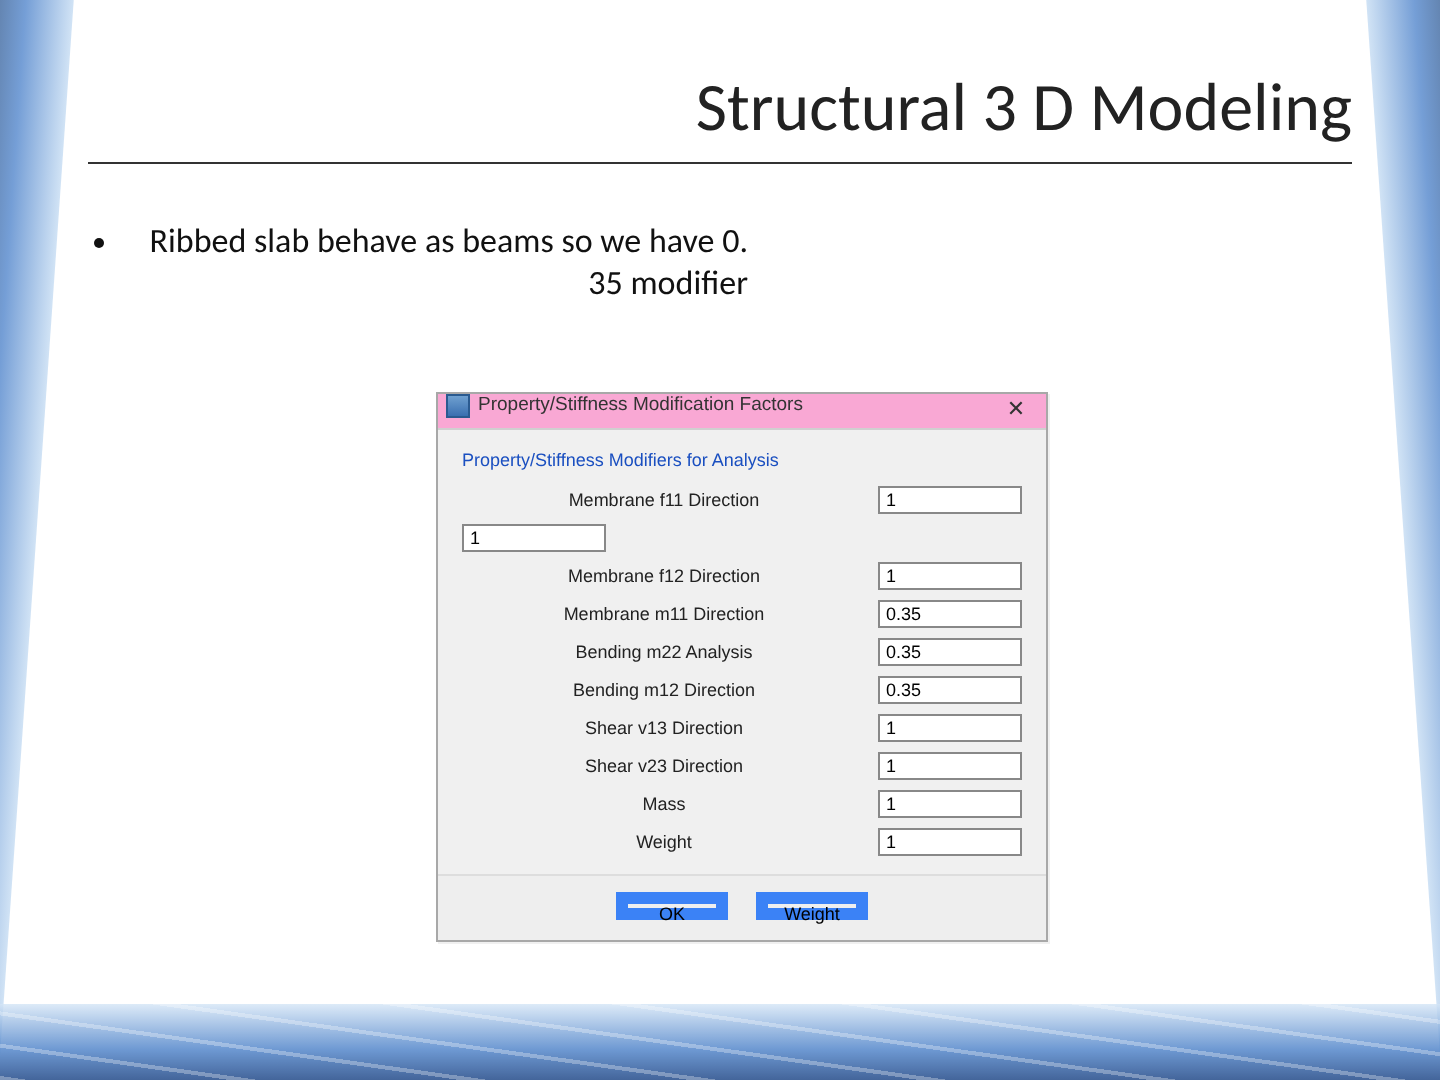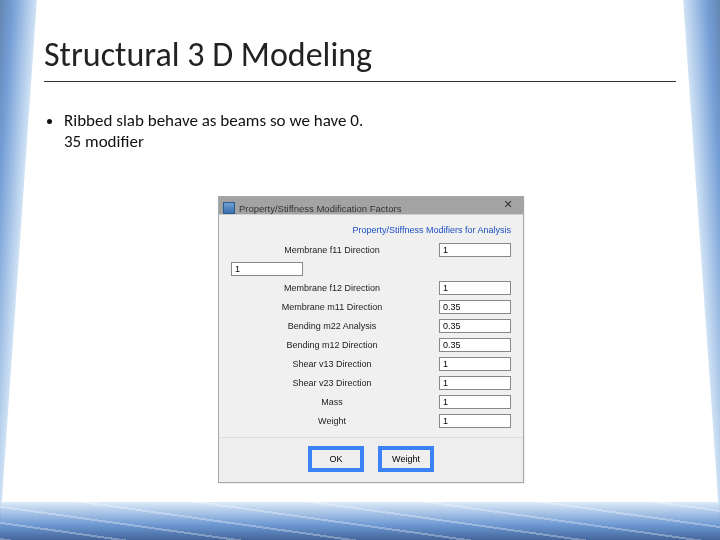--- a/index.html
+++ b/index.html
@@ -19,67 +19,67 @@
   .edge-r { right: -22px; transform: skewX(4deg) scaleX(-1); }
   .edge-b {
     position: absolute; left: 0; right: 0; bottom: 0; height: 38px;
     background: linear-gradient(180deg, #d5e6f7 0%, #4a80c8 60%, #153f82 100%);
     opacity: 0.8;
   }
   .edge-b::after{
     content:""; position:absolute; left:0; right:0; top:0; height:38px;
     background: repeating-linear-gradient(8deg, rgba(255,255,255,0.3) 0 2px, transparent 2px 16px);
   }
-  .content { position: relative; padding: 34px 44px 0 44px; }
+  .content { position: relative; padding: 34px 44px 0 44px; text-align: right; }
   .title {
     font-size: 34px; color: #222; font-weight: 400;
     border-bottom: 1px solid #333; padding-bottom: 6px; margin-bottom: 22px;
   }
   .bullet-wrap { padding: 6px 0 0 20px; font-size: 17px; color: #111; }
   .bullet-wrap li { margin-bottom: 12px; max-width: 310px; line-height: 1.25; }
 
   .dialog {
     position: absolute; left: 218px; top: 196px;
     width: 306px; background: #f0f0f0;
     border: 1px solid #a8a8a8;
     box-shadow: 1px 1px 0 rgba(0,0,0,.06);
     font-size: 9px; font-family: "Segoe UI", Tahoma, sans-serif;
   }
   .dlg-titlebar {
-    display:flex; align-items:flex-end; height:18px;
-    background:#a3a3a3; border-bottom:1px solid #d0d0d0;
+    display:flex; align-items:flex-start; height:18px;
+    background:#f9a8d4; border-bottom:1px solid #d0d0d0;
     padding: 0 0 0 4px;
   }
   .dlg-ico {
     width:12px; height:12px; margin-right:4px;
     background: linear-gradient(#6fa0d0,#3a6fb0);
     border:1px solid #2a5a90;
   }
   .dlg-title { flex:1; color:#333; font-size:9.5px; }
   .dlg-close {
     width:30px; height:18px; text-align:center; line-height:16px;
     color:#333; font-size:11px;
   }
 
   .dlg-body { padding: 10px 12px 4px 12px; }
-  .grp-lbl { color:#1a4fc0; font-size:9px; margin-bottom:8px;text-align:right; }
+  .grp-lbl { color:#1a4fc0; font-size:9px; margin-bottom:8px; }
   .row { display:flex; align-items:center; margin-bottom:5px; }
   .row label { flex:1; color:#222; font-size:9px; padding-right:6px; text-align:center; }
   .row input {
     width:72px; height:14px; border:1px solid #888;
     background:#fff; font-size:9px; padding:0 3px;
   }
   .dlg-btns {
     display:flex; justify-content:center; gap:14px;
     padding:8px 0 10px 0; border-top:1px solid #ddd;
     background:#eee;
   }
   .dlg-btns button {
-    width:56px; height:26px; font-size:9px;
-    background:#efefef; border:4px solid #3b82f6;
+    width:56px; height:14px; font-size:9px;
+    background:#efefef; border:6px solid #3b82f6;
   }
 </style>
 </head>
 <body>
 
 <div class="edge-l"></div>
 <div class="edge-r"></div>
 <div class="edge-b"></div>
 
 <div class="content">

